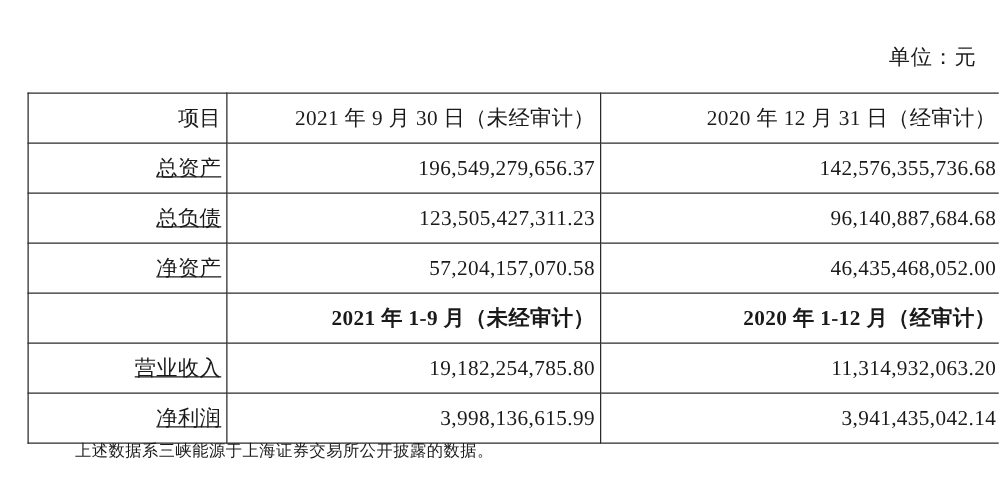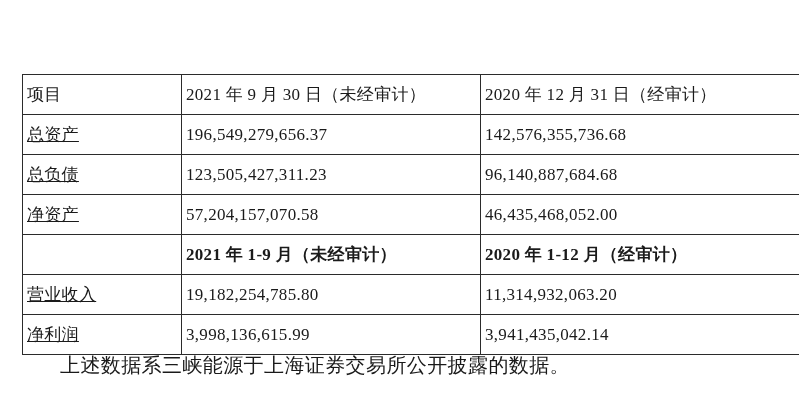--- a/index.html
+++ b/index.html
@@ -34,21 +34,21 @@
     left: 22px;
     width: 752px;
   }
   table.fin-table {
     border-collapse: collapse;
     width: 752px;
     table-layout: fixed;
   }
   table.fin-table td {
     border: 1px solid #2b2b2b;
-    text-align: left;
+    text-align: right;
     vertical-align: middle;
     font-size: 17px;
     height: 39px;
     padding: 0 4px;
     white-space: nowrap;
     letter-spacing: 0.3px;
   }
   td.col-item { width: 150px; }
   td.col-a { width: 290px; }
   td.col-b { width: 312px; }
@@ -60,30 +60,31 @@
     letter-spacing: 0.2px;
   }
   td.span-label {
     letter-spacing: 0.2px;
     font-weight: bold;
   }
   .footnote {
     position: absolute;
     top: 352px;
     left: 60px;
-    font-size: 20px;
+    font-size: 13px;
     letter-spacing: 0.4px;
     white-space: nowrap;
   }
 </style>
 </head>
 <body>
 
 <div class="page">
 
+  <div class="unit-line">单位：元</div>
 
   <div class="table-wrap">
     <table class="fin-table">
       <tbody>
         <tr>
           <td class="col-item header-cell">项目</td>
           <td class="col-a header-cell">2021 年 9 月 30 日（未经审计）</td>
           <td class="col-b header-cell">2020 年 12 月 31 日（经审计）</td>
         </tr>
         <tr>

